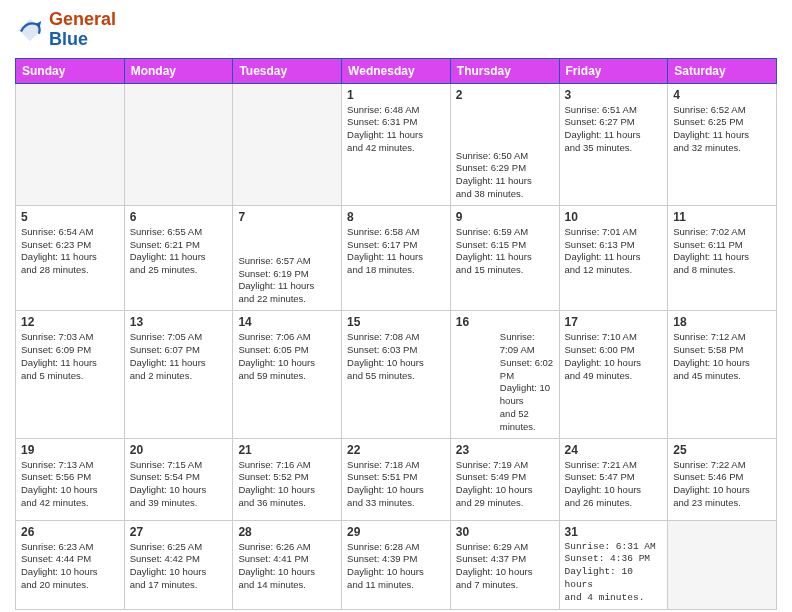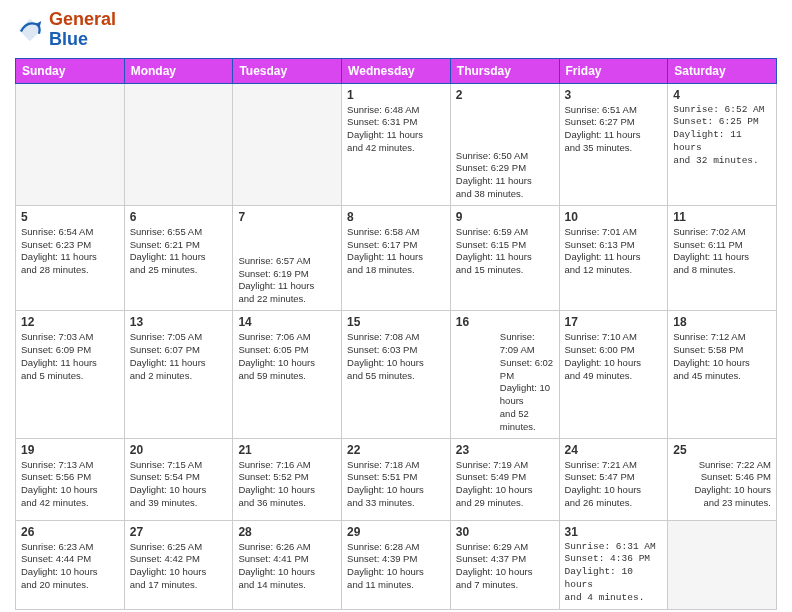--- a/index.html
+++ b/index.html
@@ -133,21 +133,21 @@
           </td>
           <td>
             <div class="cell-date">3</div>
             <div class="cell-info" style="white-space: pre-line;">Sunrise: 6:51 AM
 Sunset: 6:27 PM
 Daylight: 11 hours
 and 35 minutes.</div>
           </td>
           <td>
             <div class="cell-date">4</div>
-            <div class="cell-info" style="white-space: pre-line; font-family: Liberation Mono, monospace;">Sunrise: 6:52 AM
+            <div class="cell-info" style="white-space: pre-line;">Sunrise: 6:52 AM
 Sunset: 6:25 PM
 Daylight: 11 hours
 and 32 minutes.</div>
           </td>
         </tr>
         <tr>
           <td>
             <div class="cell-date">5</div>
             <div class="cell-info" style="white-space: pre-line;">Sunrise: 6:54 AM
 Sunset: 6:23 PM
@@ -286,21 +286,21 @@
           </td>
           <td>
             <div class="cell-date">24</div>
             <div class="cell-info" style="white-space: pre-line;">Sunrise: 7:21 AM
 Sunset: 5:47 PM
 Daylight: 10 hours
 and 26 minutes.</div>
           </td>
           <td>
             <div class="cell-date">25</div>
-            <div class="cell-info" style="white-space: pre-line; text-align: right;">Sunrise: 7:22 AM
+            <div class="cell-info" style="white-space: pre-line;">Sunrise: 7:22 AM
 Sunset: 5:46 PM
 Daylight: 10 hours
 and 23 minutes.</div>
           </td>
         </tr>
         <tr>
           <td>
             <div class="cell-date">26</div>
             <div class="cell-info" style="white-space: pre-line;">Sunrise: 6:23 AM
 Sunset: 4:44 PM

